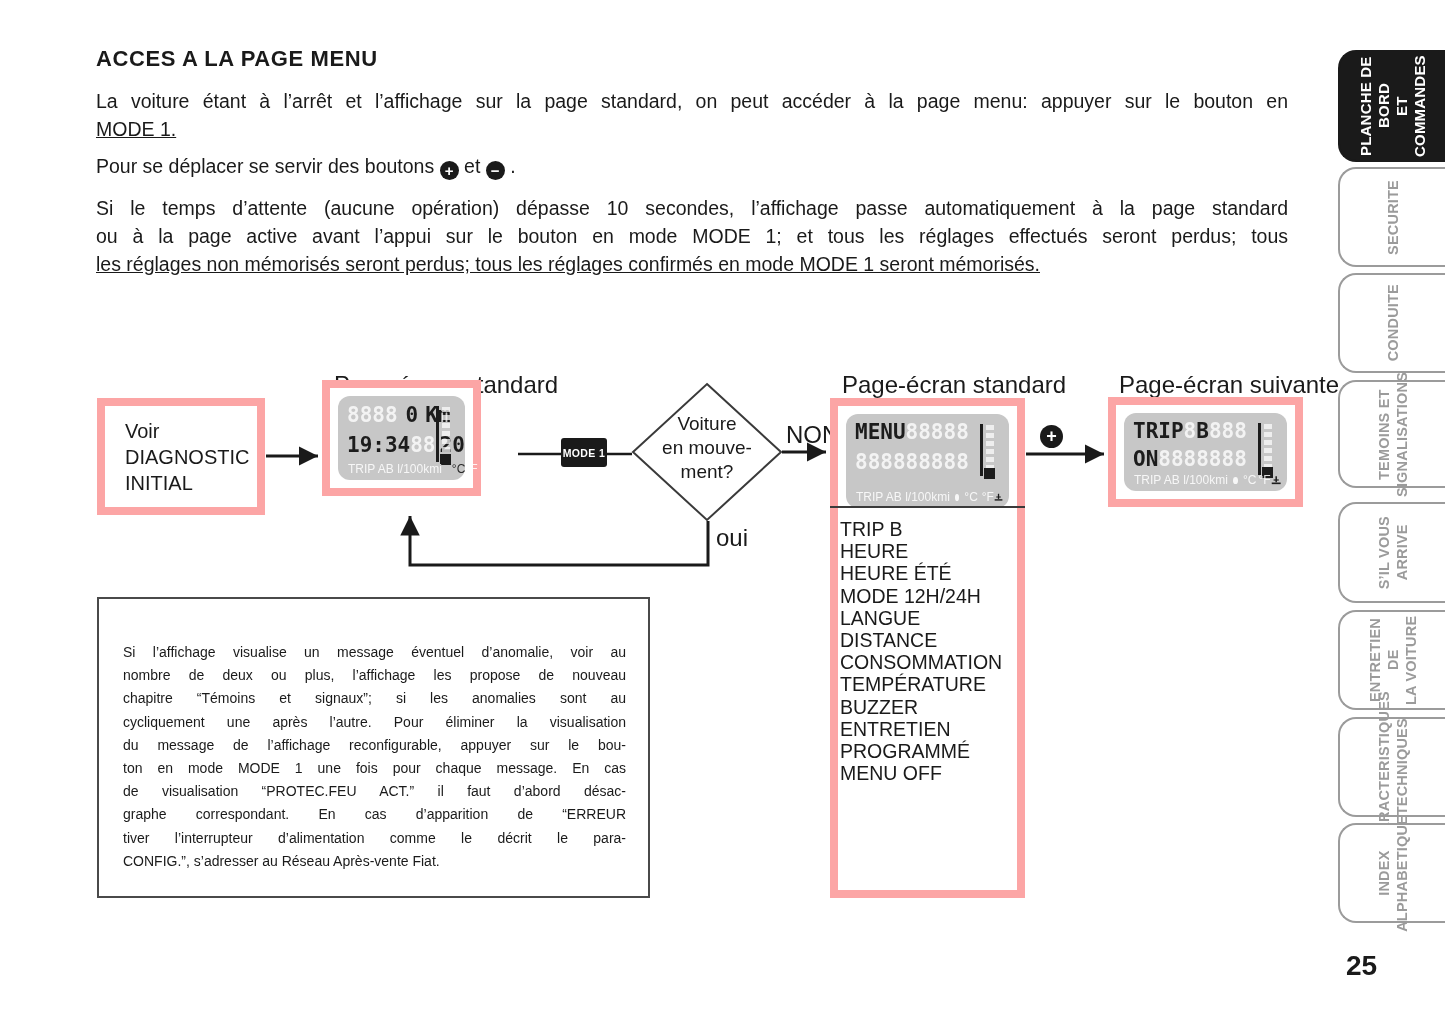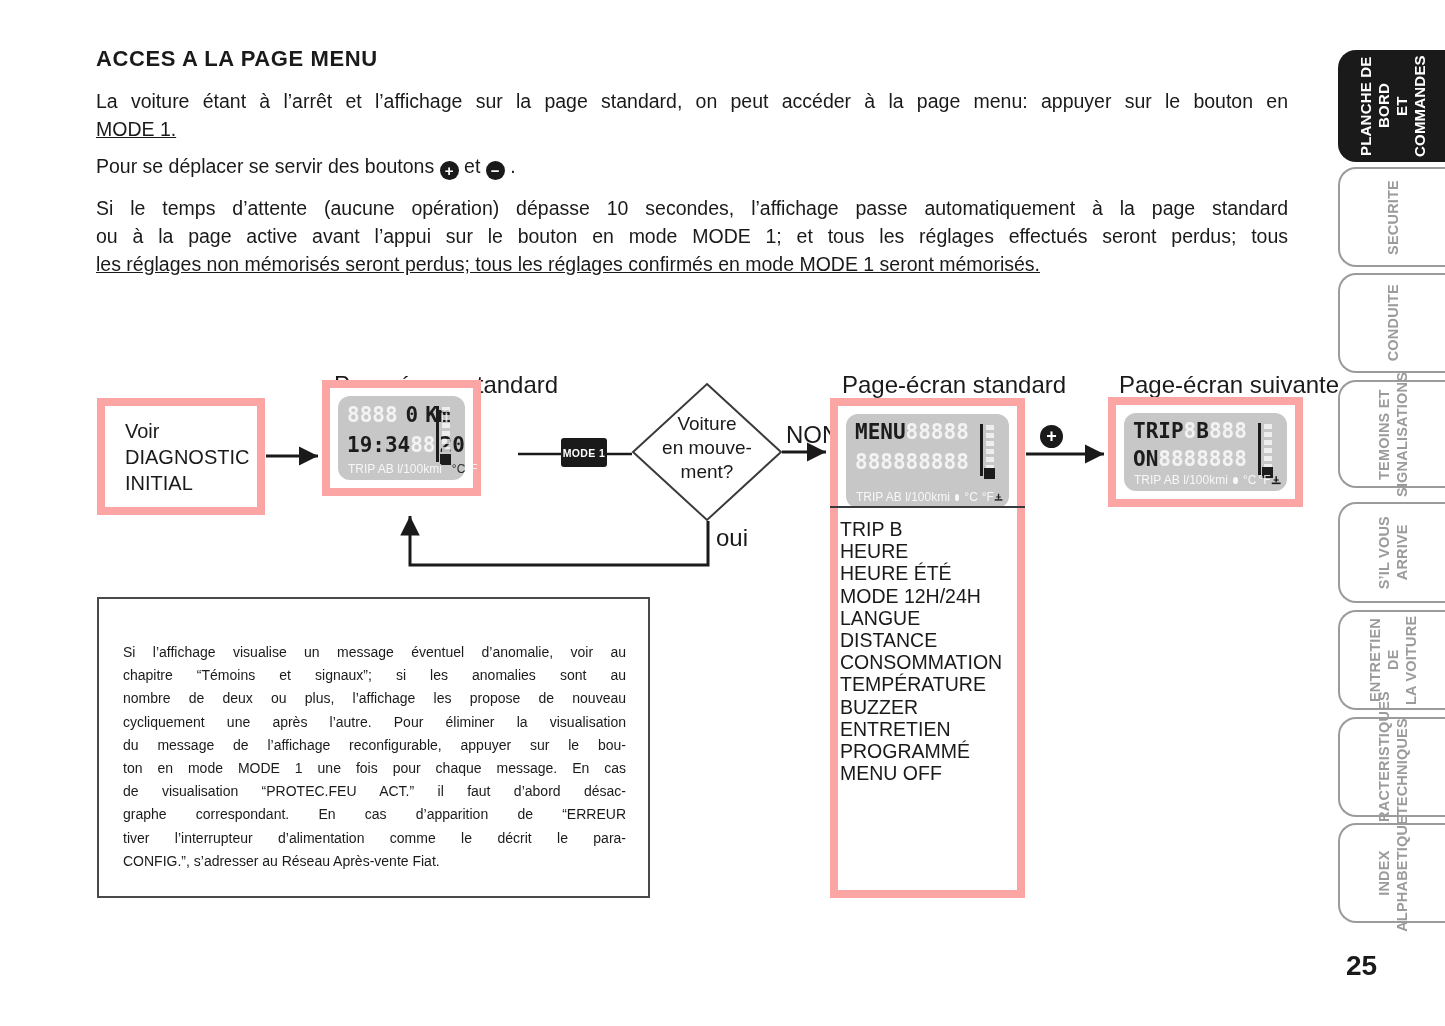--- a/index.html
+++ b/index.html
@@ -228,22 +228,22 @@
             <line x1="3.5" y1="6" x2="10.5" y2="6" stroke="#1c1c1c" stroke-width="1.6"></line>
             <line x1="1" y1="10.5" x2="13" y2="10.5" stroke="#1c1c1c" stroke-width="2.2"></line>
           </svg>
       </div>
     </div>
   </div>
 
   <div class="note-box">
     <div class="note-text">
       <div class="jl">Si l’affichage visualise un message éventuel d’anomalie, voir au</div>
+      <div class="jl">nombre de deux ou plus, l’affichage les propose de nouveau</div>
       <div class="jl">chapitre “Témoins et signaux”; si les anomalies sont au</div>
-      <div class="jl">nombre de deux ou plus, l’affichage les propose de nouveau</div>
       <div class="jl">cycliquement une après l’autre. Pour éliminer la visualisation</div>
       <div class="jl">du message de l’affichage reconfigurable, appuyer sur le bou-</div>
       <div class="jl">ton en mode MODE 1 une fois pour chaque message. En cas</div>
       <div class="jl">de visualisation “PROTEC.FEU ACT.” il faut d’abord désac-</div>
       <div class="jl">graphe correspondant. En cas d’apparition de “ERREUR</div>
       <div class="jl">tiver l’interrupteur d’alimentation comme le décrit le para-</div>
       <div>CONFIG.”, s’adresser au Réseau Après-vente Fiat.</div>
     </div>
   </div>
 

